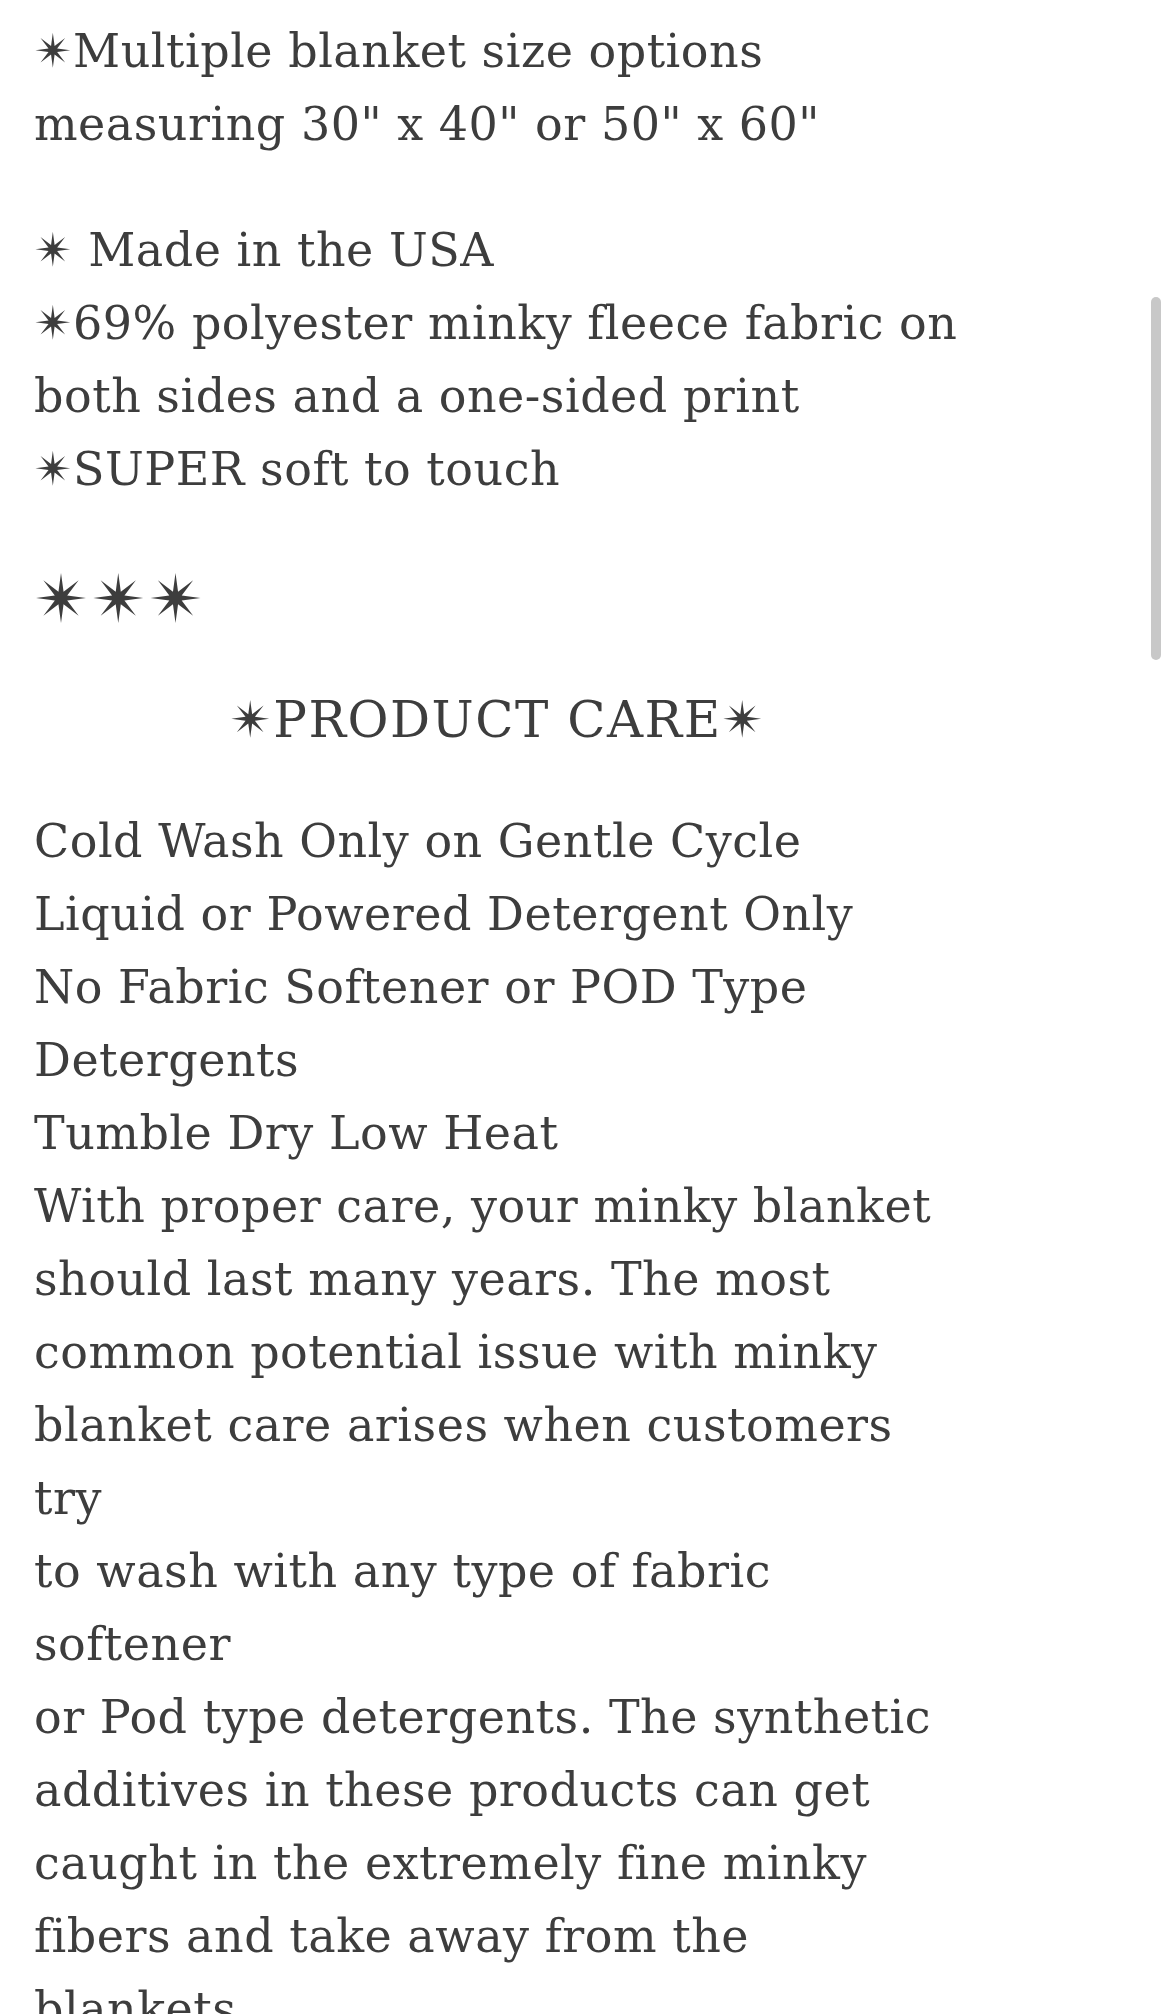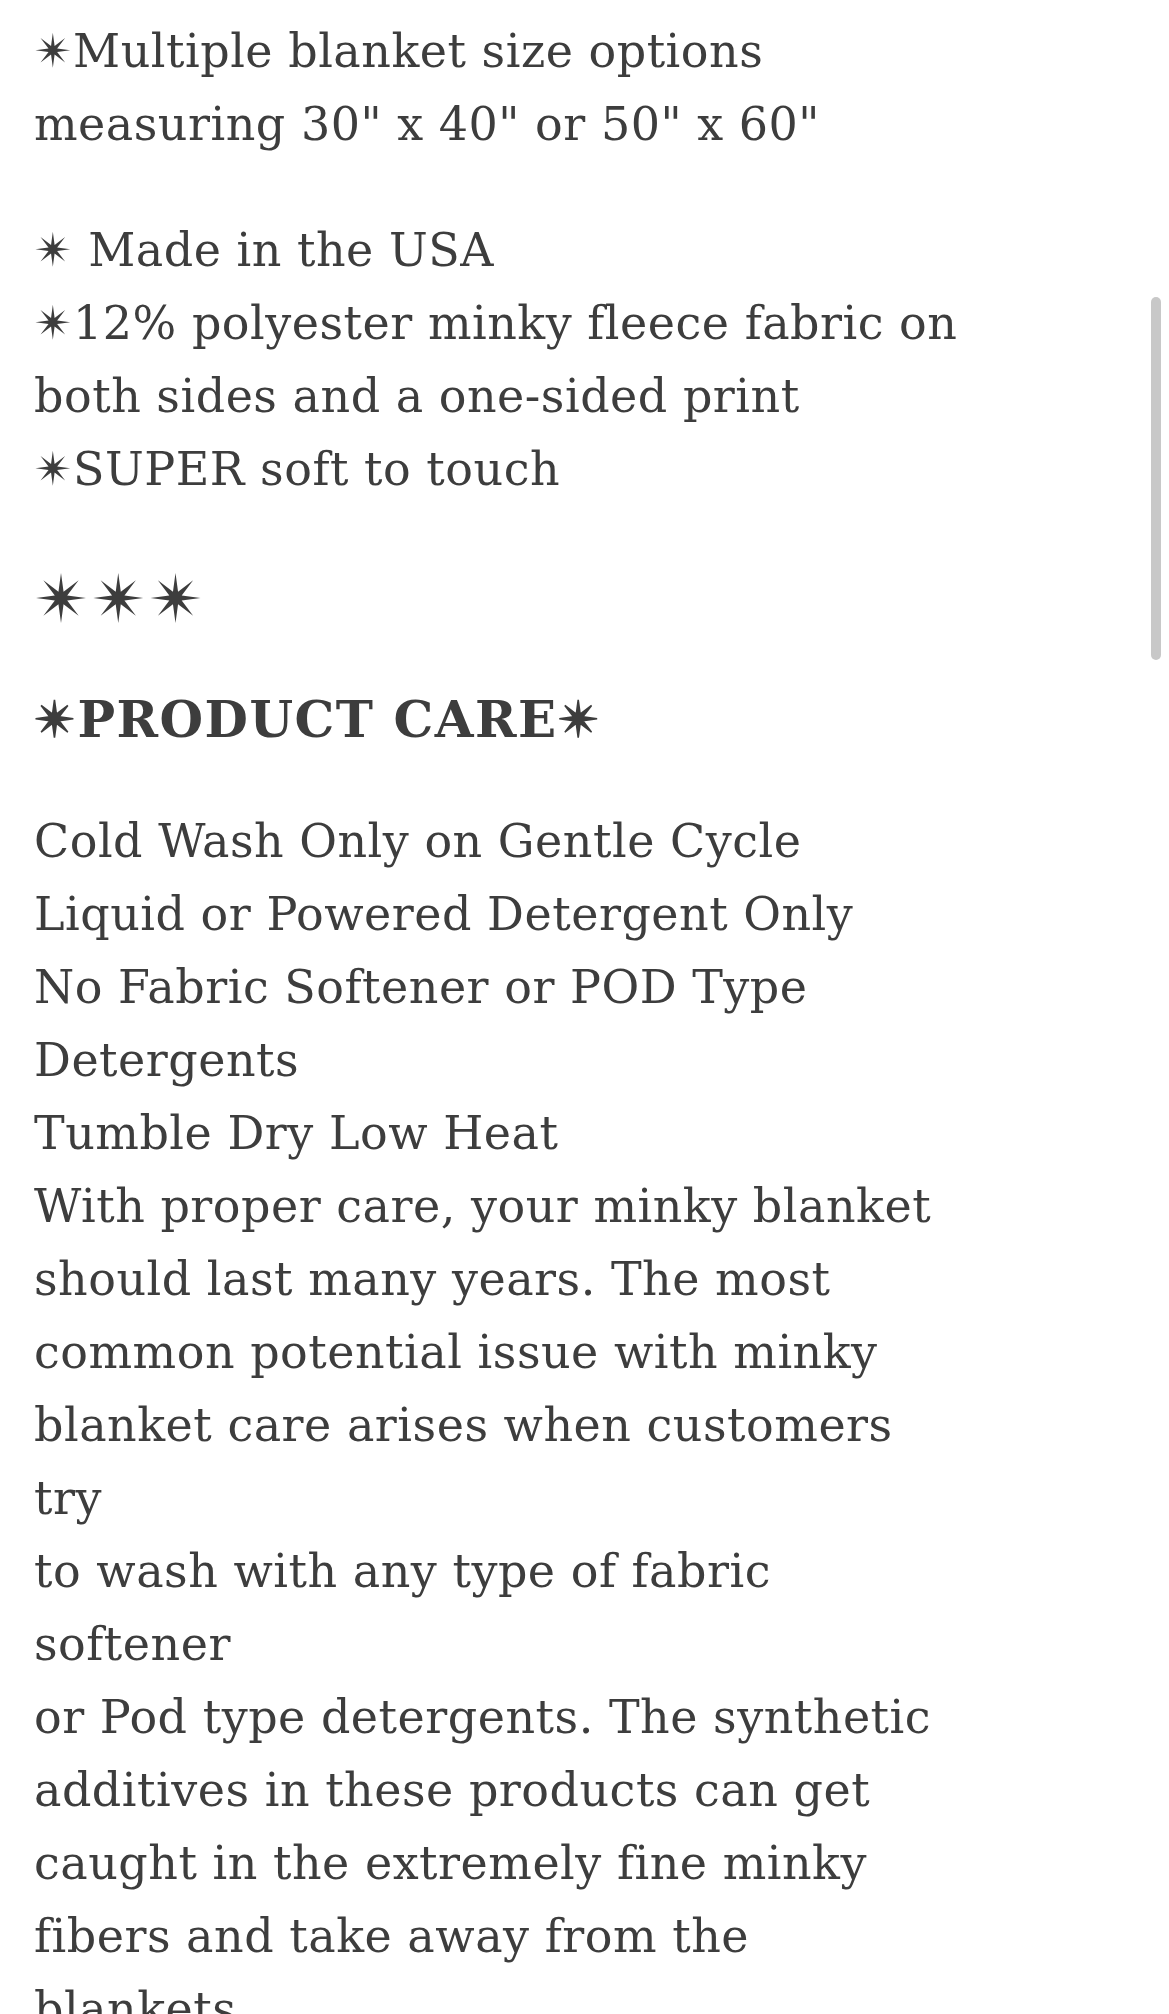--- a/index.html
+++ b/index.html
@@ -31,22 +31,23 @@
     font-size: 66px;
     line-height: 82px;
     letter-spacing: 2px;
     font-weight: normal;
     margin: 28px 0 49px 0;
   }
   .care-heading {
     font-size: 50px;
     line-height: 60px;
     letter-spacing: 1.5px;
-    font-weight: bold;
+    font-weight: normal;
     margin: 0 0 55px 0;
+    text-align: center;
   }
   .care-description {
     margin-bottom: 37px;
   }
   .care-instructions {
     margin-bottom: 0;
   }
   .scrollbar-thumb {
     position: absolute;
     right: 8px;
@@ -59,21 +60,21 @@
 </style>
 </head>
 <body>
 
 <div class="page">
 
   <p class="body-text">✴Multiple blanket size options
 measuring 30" x 40" or 50" x 60"</p>
 
   <p class="body-text">✴ Made in the USA
-✴12% polyester minky fleece fabric on
+✴69% polyester minky fleece fabric on
 both sides and a one-sided print
 ✴SUPER soft to touch</p>
 
   <h3 class="stars-divider">✴✴✴</h3>
 
   <h4 class="care-heading">✴PRODUCT CARE✴</h4>
 
   <p class="body-text care-instructions">Cold Wash Only on Gentle Cycle
 Liquid or Powered Detergent Only
 No Fabric Softener or POD Type

